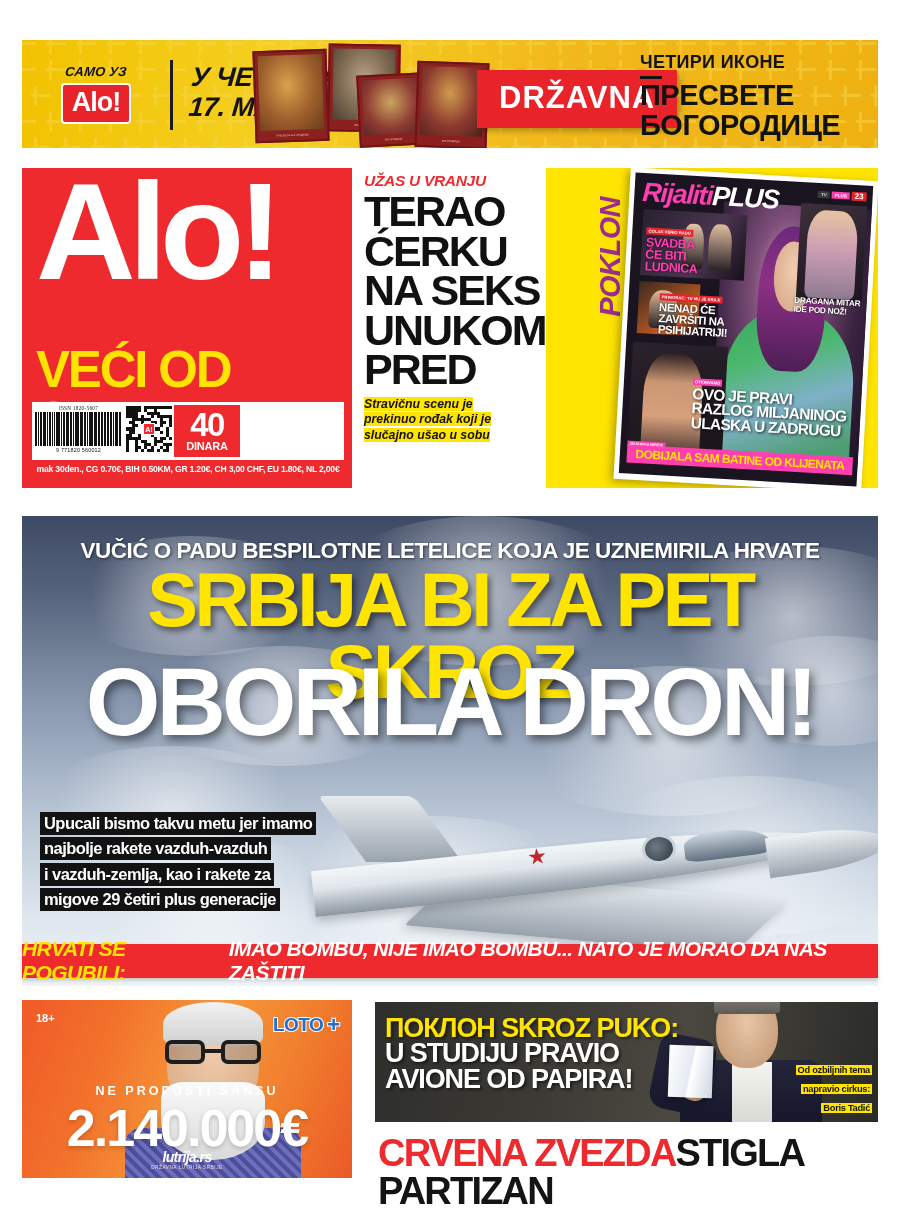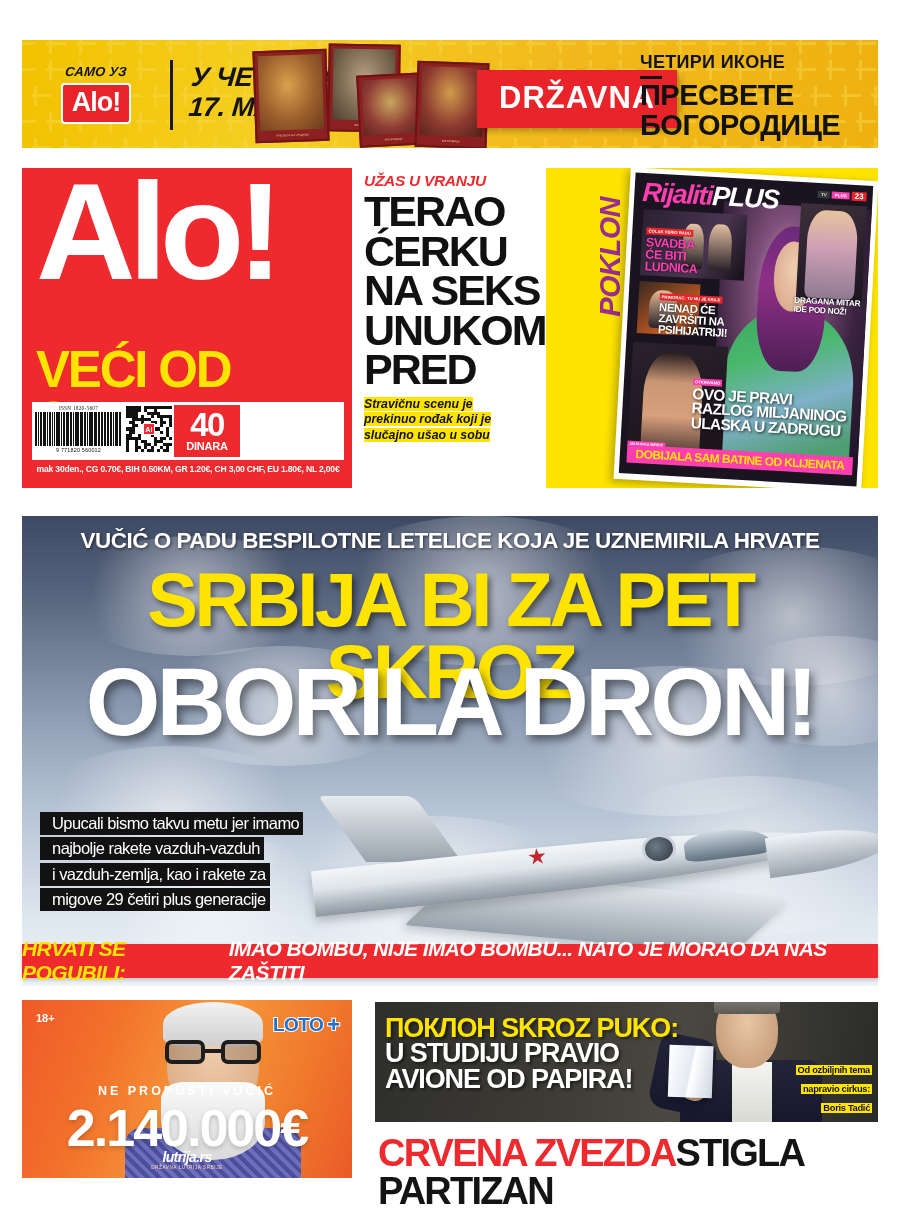--- a/index.html
+++ b/index.html
@@ -275,43 +275,43 @@
     position:absolute; left:214px; top:58px; width:22px; height:22px; color:#c1272d;
     font-size:22px; line-height:22px; text-align:center; transform: rotate(-6deg);
   }
   .jet .intake {
     position:absolute; left:330px; top:46px; width:34px; height:30px; border-radius:50%;
     background: radial-gradient(circle at 40% 40%, #6e7a86, #2e3740);
     border:3px solid #c9d2da; transform: rotate(-6deg);
   }
 
   .main-kicker {
-    position:absolute; left:0; right:0; top:12px; text-align:center;
+    position:absolute; left:0; right:0; top:22px; text-align:center;
     color:#fff; font-weight:900; font-size:22.5px; letter-spacing:-.5px;
     text-shadow: 1px 1px 3px rgba(0,0,0,.55);
   }
   .main-line1 {
     position:absolute; left:0; right:0; top:48px; text-align:center;
     color:#ffe400; font-weight:900; font-size:76px; line-height:.95; letter-spacing:-3.5px;
     text-shadow: 3px 4px 6px rgba(0,0,0,.5);
   }
   .main-line2 {
     position:absolute; left:0; right:0; top:140px; text-align:center;
     color:#fff; font-weight:900; font-size:96px; line-height:.95; letter-spacing:-4px;
     text-shadow: 4px 5px 8px rgba(0,0,0,.45);
   }
   .quote {
     position:absolute; left:18px; top:296px; width:360px;
   }
   .quote p {
     display:block; margin-bottom:2px;
   }
   .quote span {
-    background:#121212; color:#fff; font-weight:400; font-size:16.5px;
-    letter-spacing:-.55px; padding:2px 4px 3px 12px; line-height:1.42;
+    background:#121212; color:#fff; font-weight:700; font-size:16.5px;
+    letter-spacing:-.55px; padding:2px 4px 3px 4px; line-height:1.42;
     box-decoration-break: clone; -webkit-box-decoration-break: clone;
   }
   .red-bar {
     position:absolute; left:22px; top:944px; width:856px; height:34px;
     background:#ee2a2e; display:flex; align-items:center; justify-content:center;
     box-shadow: 0 2px 4px rgba(0,0,0,.2);
   }
   .red-bar .yellow {
     color:#ffe400; font-weight:900; font-style:italic; font-size:21px; letter-spacing:-.6px;
   }
@@ -1165,21 +1165,21 @@
           <i></i>
           <b></b>
           <i></i>
         </div>
     </div>
     <div class="age">18+</div>
     <div class="logo">
       <span class="word">LOTO</span>
       <span class="plus">+</span>
     </div>
-    <div class="slogan">NE PROPUSTI VUČIĆ</div>
+    <div class="slogan">NE PROPUSTI ŠANSU</div>
     <div class="amount">2.140.000€</div>
     <div class="brand">
       <div class="b1">lutrija.rs</div>
       <div class="b2">DRŽAVNA LUTRIJA SRBIJE</div>
     </div>
   </div>
 
   <div class="tadic">
     <div class="person">
       <div class="p-body"></div>

